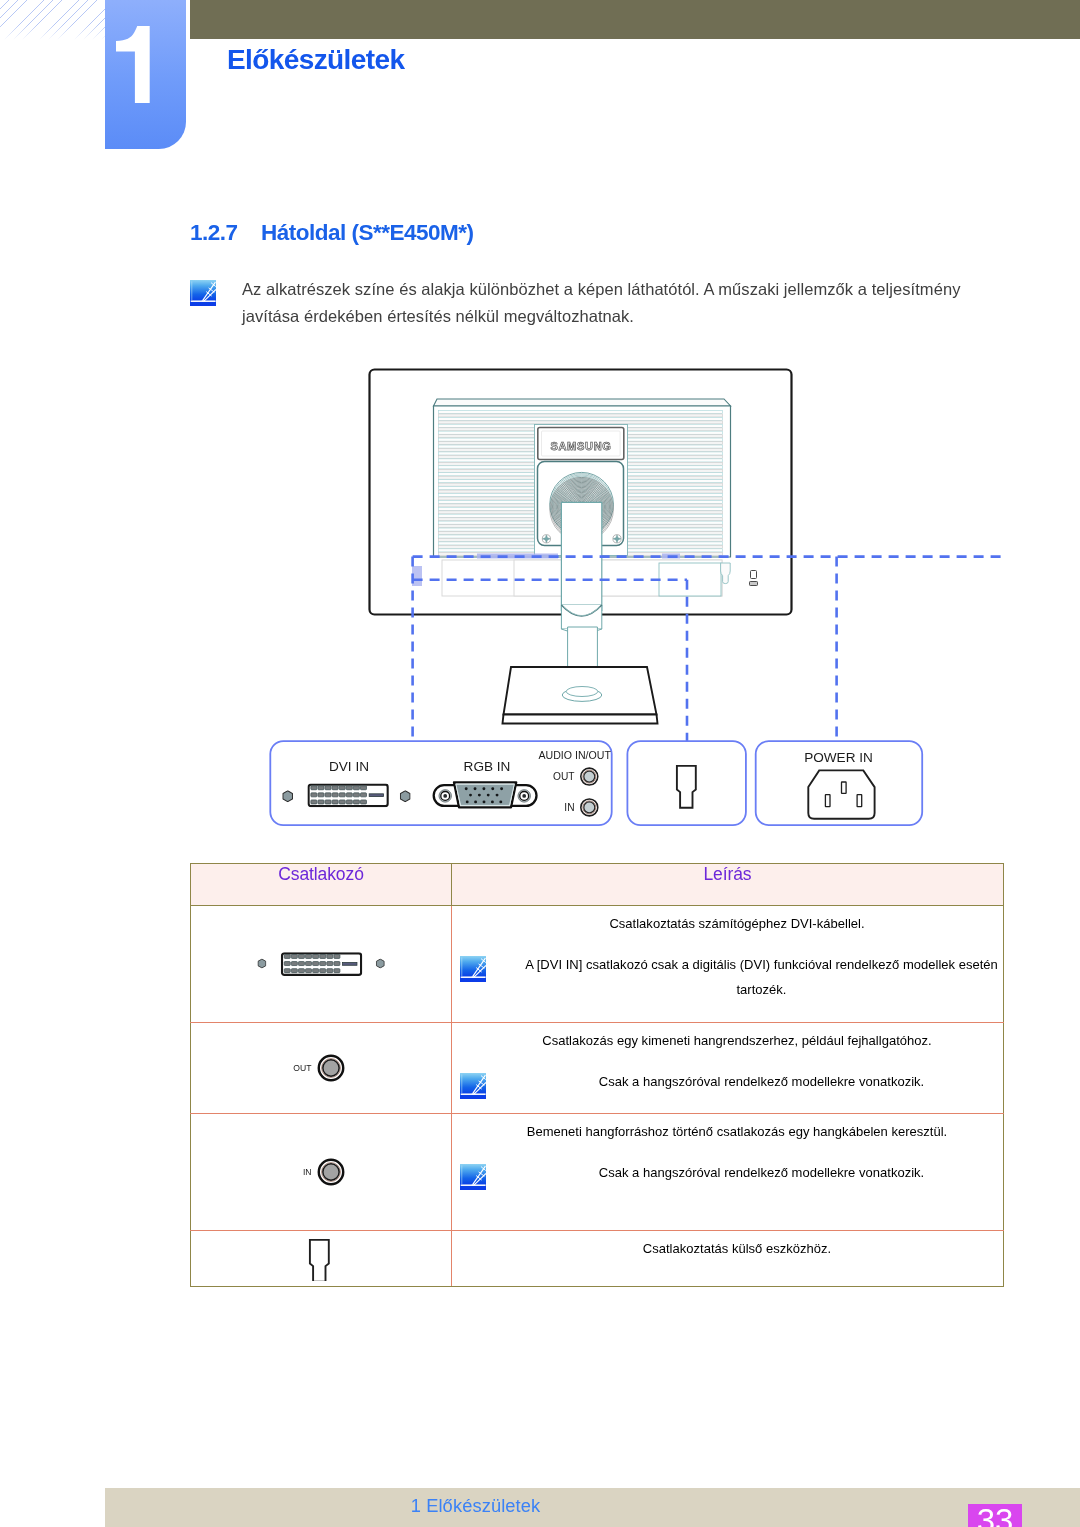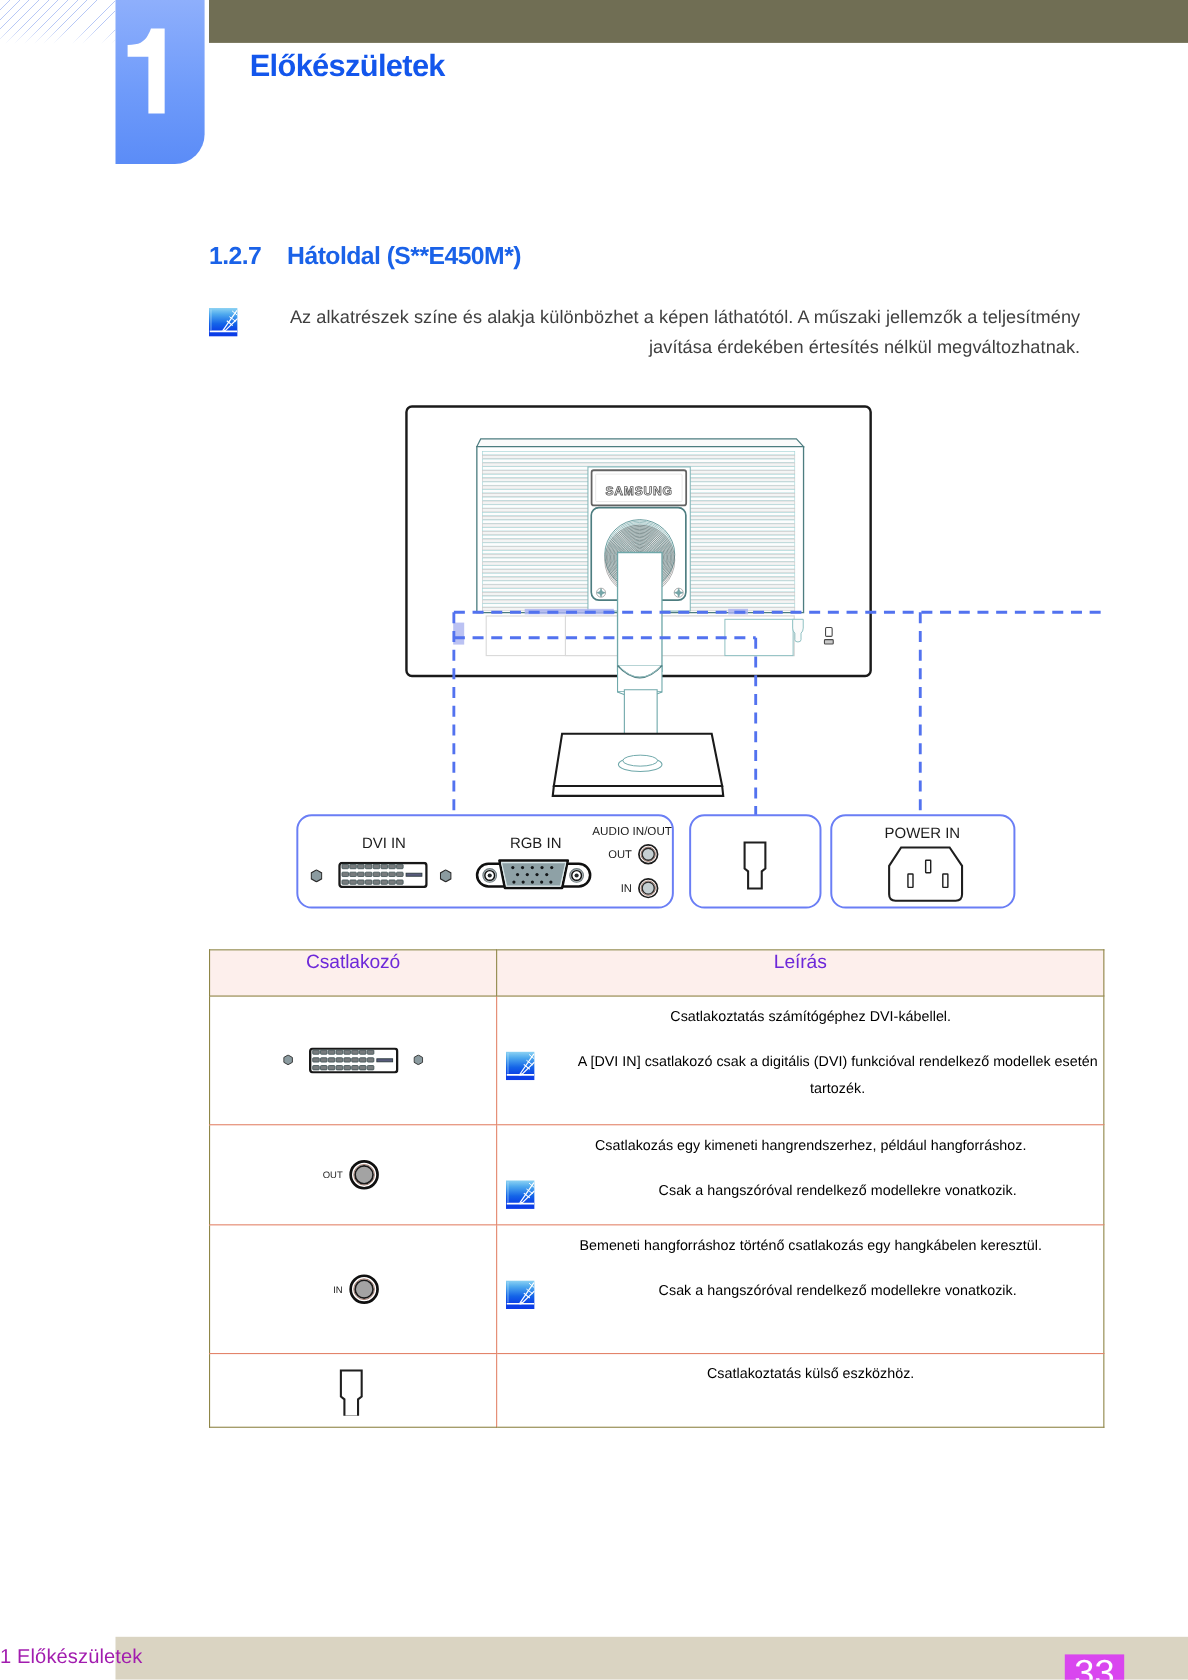--- a/index.html
+++ b/index.html
@@ -18,21 +18,21 @@
         background:linear-gradient(180deg,#8eaffc 0%,#6f9bfa 55%,#5b8cf7 100%);
         border-bottom-right-radius:27px;}
   #chapnum svg{position:absolute;left:0;top:0;}
   #chaptitle{left:227px;top:40px;font-size:28px;line-height:39px;color:#1356ec;font-weight:700;letter-spacing:-0.6px;}
 
   
   #sechead{left:190px;top:222px;font-size:22.5px;line-height:22px;color:#1a62e8;font-weight:700;letter-spacing:-0.5px;}
   #sechead .num{display:inline-block;width:71px;}
 
   
-  #note{left:242px;top:276px;width:740px;font-size:16.5px;line-height:27px;color:#3f3f3f;letter-spacing:0.06px;text-align:right;}
+  #note{left:242px;top:276px;width:740px;font-size:16.5px;line-height:27px;color:#3f3f3f;letter-spacing:0.06px;}
   .noteicon{position:absolute;width:26px;height:26px;}
 
   
   #ports text{font-family:"Liberation Sans",sans-serif;fill:#1c1c1c;}
   #ports .plabel{font-size:13.6px;text-anchor:middle;}
   #ports .plabel2{font-size:10.6px;text-anchor:middle;}
   #ports .psmall{font-size:10.2px;}
 
   
   #ctable{left:190px;top:863px;width:814px;border-collapse:collapse;table-layout:fixed;}
@@ -46,22 +46,22 @@
   #ctable .desc{padding:7px 0 0 10px;font-size:13px;line-height:25px;color:#000000;letter-spacing:0.02px;
         vertical-align:top;text-align:center;}
   #ctable .desc .inner{width:552px;position:relative;top:-2px;left:-1px;}
   #ctable .desc p{margin:0;}
   #ctable .tnote{position:relative;margin-top:16px;padding-left:49px;}
   #ctable .tnote svg{position:absolute;left:-1px;top:3.5px;width:26px;height:26px;}
   #ctable .rowicon{display:inline-block;vertical-align:middle;}
 
   
   #footbar{left:105px;top:1488px;width:975px;height:39px;background:#dad4c2;}
-  #foottext{left:0;top:1486px;width:951px;height:39px;line-height:39px;text-align:left;
-        font-size:18.3px;color:#a21caf;letter-spacing:0.1px;}
+  #foottext{left:0;top:1486px;width:951px;height:39px;line-height:39px;text-align:center;
+        font-size:18.3px;color:#3b82f6;letter-spacing:0.1px;}
   #pagebox{left:968px;top:1488px;width:54px;height:57px;background:#d946ef;margin-top:16px;}
   #pagebox span{display:block;width:54px;line-height:34px;text-align:center;font-size:33px;color:#ffffff;}
 </style>
 </head>
 <body>
 
 <div class="abs" id="hatch"></div>
 <div class="abs" id="olivebar"></div>
 <div class="abs" id="chapnum">
   <svg width="81" height="149" viewBox="0 0 81 149">
@@ -398,42 +398,42 @@
           </div>
         </td>
       </tr>
       <tr style="height: 91px;">
         <td class="iconcell outerL"><svg class="rowicon" width="100" height="34" viewBox="270 0 100 34">
             <text x="310.5" y="20.2" text-anchor="end" font-family="'Liberation Sans',sans-serif" font-size="8.6" fill="#1b1b1b">OUT</text>
             <use href="#jack2-sym" x="315.8" y="2.8" width="28.4" height="28.4"></use>
           </svg></td>
         <td class="desc outerR">
           <div class="inner">
-            <p>Csatlakozás egy kimeneti hangrendszerhez, például hangforráshoz.</p>
+            <p>Csatlakozás egy kimeneti hangrendszerhez, például fejhallgatóhoz.</p>
             <div class="tnote"><svg>
                 <use href="#note-icon-sym" width="26" height="26"></use>
               </svg><span>Csak a hangszóróval rendelkező modellekre vonatkozik.</span></div>
           </div>
         </td>
       </tr>
       <tr style="height: 117px;">
         <td class="iconcell outerL"><svg class="rowicon" width="100" height="34" viewBox="270 0 100 34">
             <text x="310.5" y="20.2" text-anchor="end" font-family="'Liberation Sans',sans-serif" font-size="8.6" fill="#1b1b1b">IN</text>
             <use href="#jack2-sym" x="315.8" y="2.8" width="28.4" height="28.4"></use>
           </svg></td>
         <td class="desc outerR">
           <div class="inner">
             <p>Bemeneti hangforráshoz történő csatlakozás egy hangkábelen keresztül.</p>
             <div class="tnote"><svg>
                 <use href="#note-icon-sym" width="26" height="26"></use>
               </svg><span>Csak a hangszóróval rendelkező modellekre vonatkozik.</span></div>
           </div>
         </td>
       </tr>
-      <tr style="height: 67px;">
+      <tr style="height: 56px;">
         <td class="iconcell outerL"><svg class="rowicon" width="30" height="45" viewBox="673 762 30 45">
             <use href="#dsub-plug-sym" x="665" y="755" width="45" height="60"></use>
           </svg></td>
         <td class="desc outerR">
           <div class="inner">
             <p>Csatlakoztatás külső eszközhöz.</p>
           </div>
         </td>
       </tr>
     </tbody>

